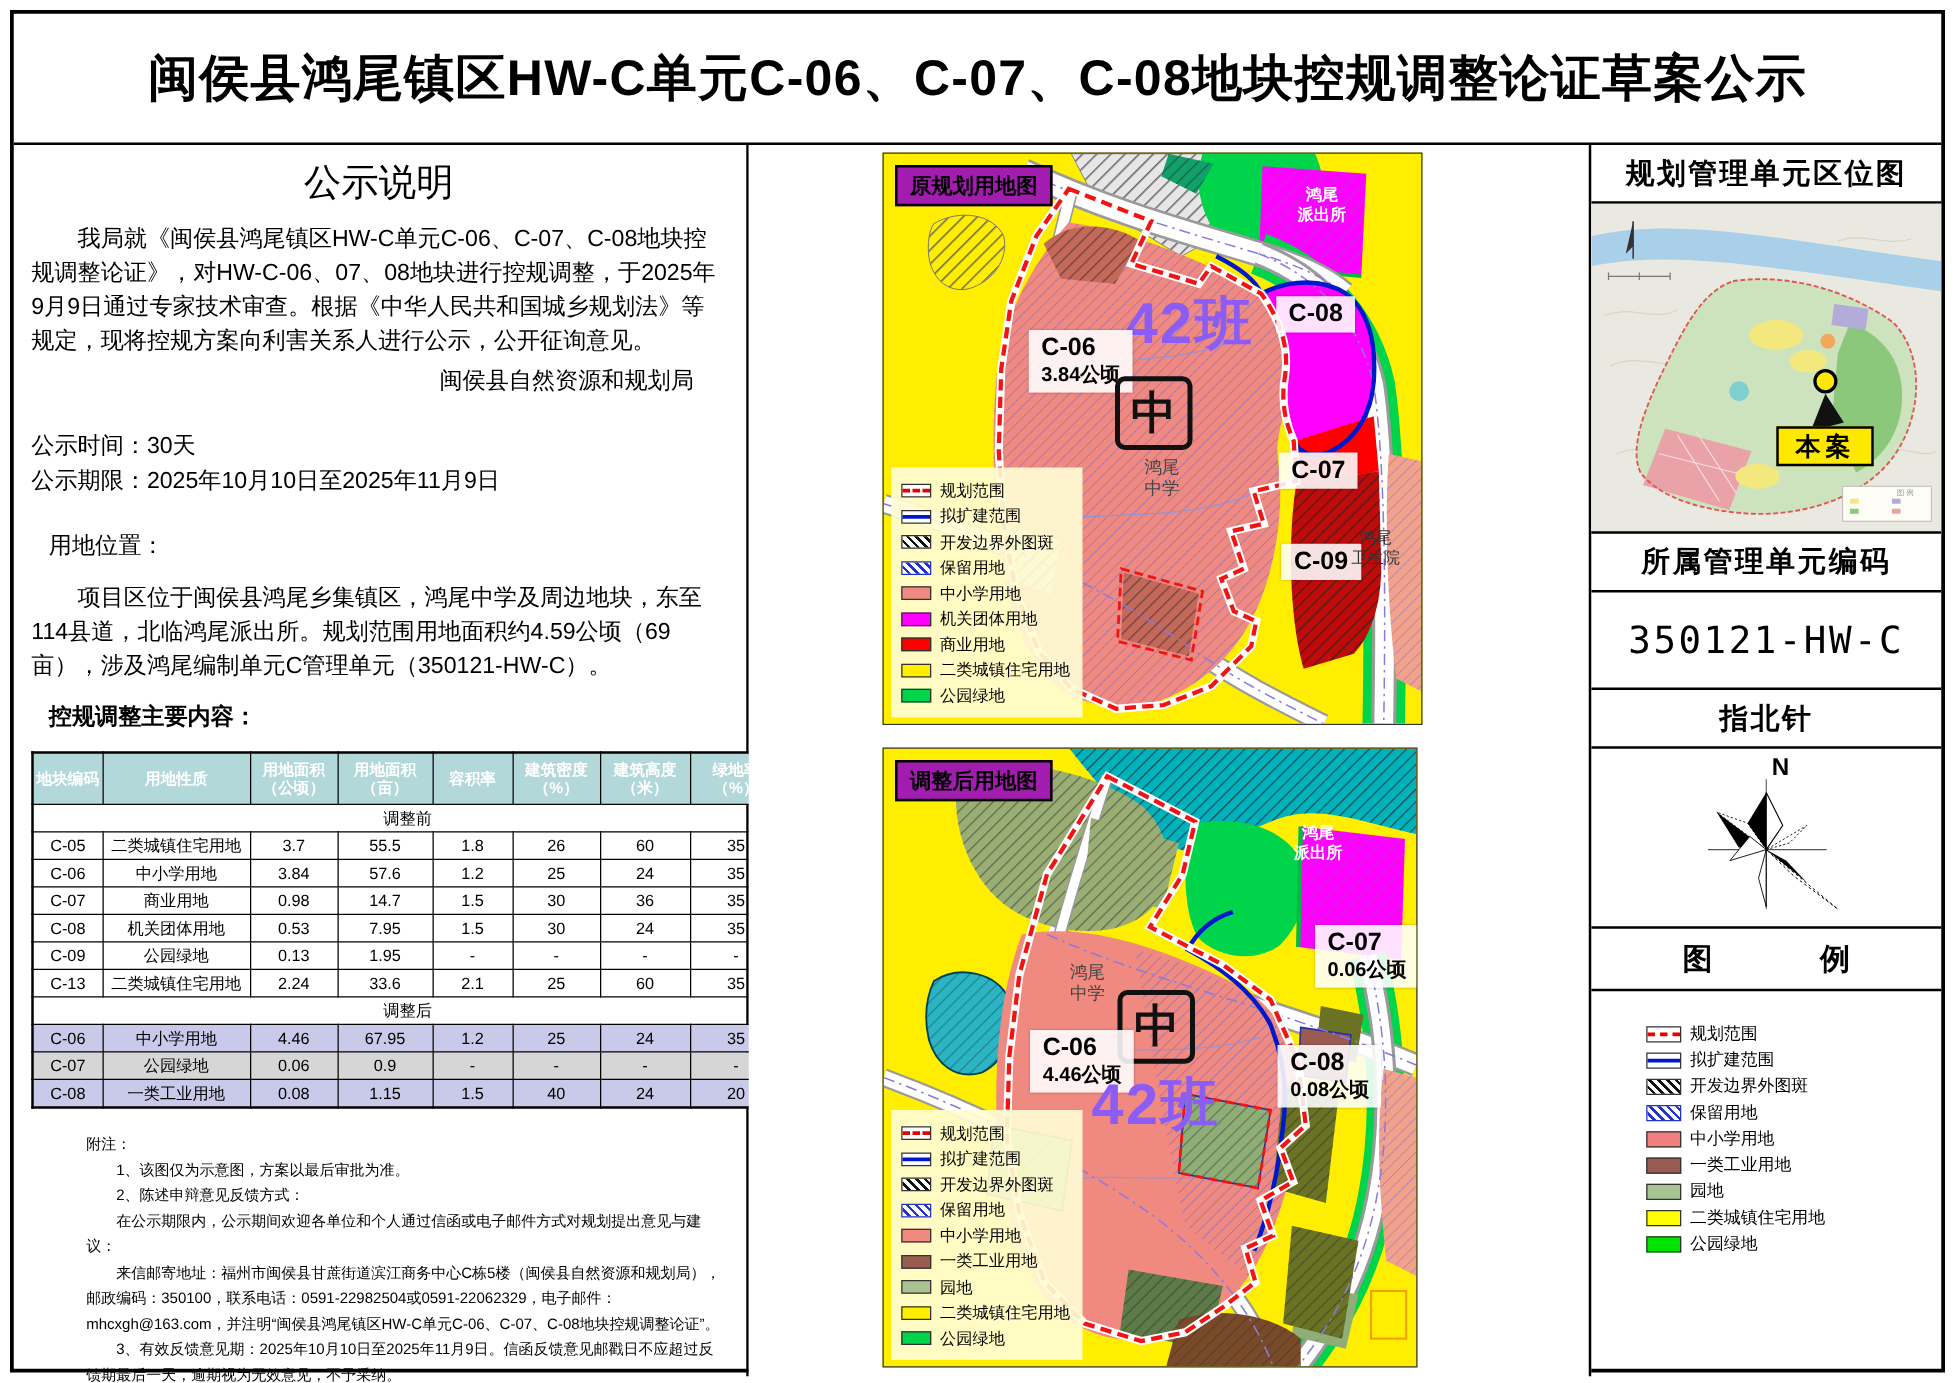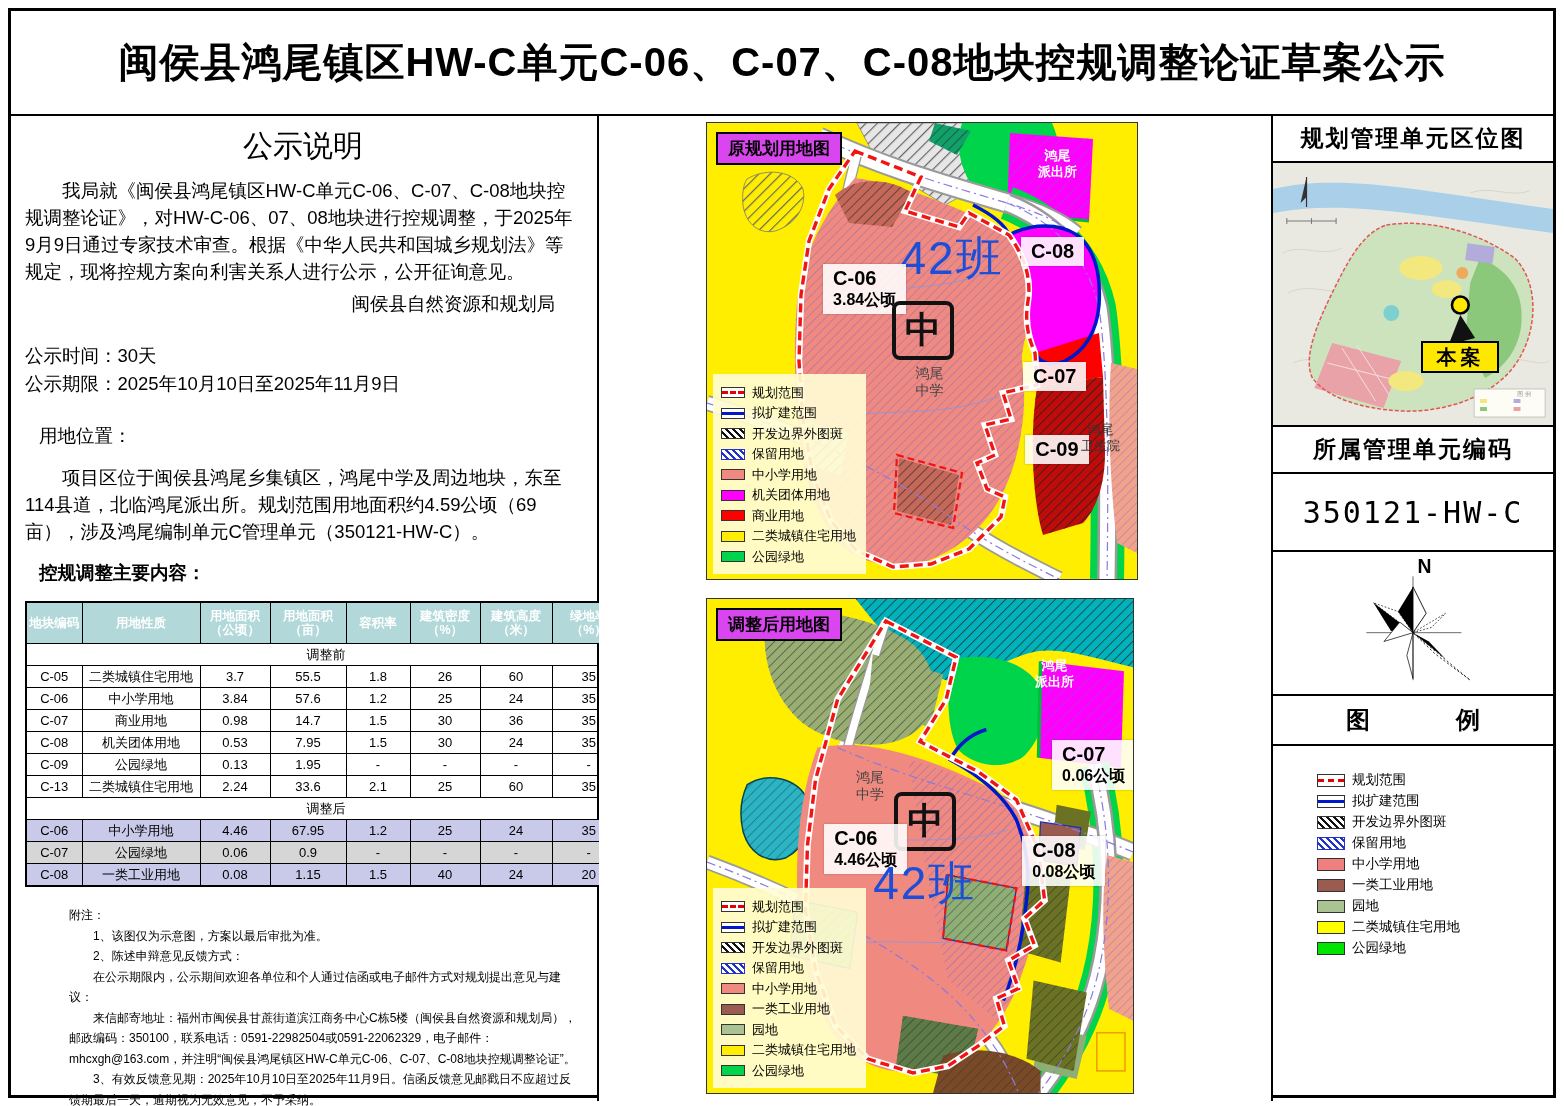--- a/index.html
+++ b/index.html
@@ -38,27 +38,27 @@
   
   .notes{margin-top:18px;}
   .notes p{font-size:12px;line-height:20.5px;margin:0;text-indent:2em;padding-left:44px;}
   .notes p.no-indent{text-indent:0;}
   
   .map-box{position:absolute;border:1px solid #333;background:#ffee00;overflow:hidden;}
   #map-before{left:107px;top:6px;width:430px;height:456px;}
   #map-after{left:107px;top:482px;width:426px;height:494px;}
   .map-box svg{position:absolute;left:0;top:0;width:100%;height:100%;}
   .mlabel{position:absolute;white-space:nowrap;}
-  .map-title{background:#d946ef;border:2px solid #000;font-size:17px;font-weight:700;
+  .map-title{background:#a21caf;border:2px solid #000;font-size:17px;font-weight:700;
              padding:3px 10px;}
   .code-box{background:rgba(255,255,255,.88);padding:3px 10px;text-align:center;
             box-shadow:0 0 2px rgba(0,0,0,.25);}
   .code-box .code{font-size:20px;font-weight:700;}
   .code-box .area{font-size:16px;font-weight:700;}
-  .big-class{font-size:46px;font-weight:400;color:#1d4ed8;letter-spacing:2px;}
+  .big-class{font-size:46px;font-weight:700;color:#8b5cf6;letter-spacing:2px;}
   .zhong-box{font-size:36px;font-weight:900;border:4px solid #111;border-radius:8px;
              padding:1px 9px;color:#111;}
   .school-name{font-size:14px;color:#444;text-align:center;line-height:17px;}
   .police-name{font-size:13px;font-weight:700;color:#fff;text-align:center;line-height:16px;}
   .hospital-name{font-size:13px;color:#333;text-align:center;line-height:16px;}
   
   .map-legend{position:absolute;background:rgba(255,252,210,.92);padding:7px 10px 6px 8px;}
   .lg-item{display:flex;align-items:center;margin:2.5px 0;}
   .lg-swatch{width:24px;height:11px;box-sizing:border-box;border:1.4px solid #333;
              background:#fff;margin-right:7px;flex:none;display:flex;align-items:center;}
@@ -605,20 +605,21 @@
             <rect x="244" y="244" width="7" height="4" fill="#e9a2a8"></rect>
           </g>
         </svg>
         <div class="case-label">本案</div>
         <div class="mini-legend-title">图 例</div>
       </div>
 
       <div class="rp-header">所属管理单元编码</div>
       <div class="rp-code-value">350121-HW-C</div>
 
+      <div class="rp-header">指北针</div>
       <div class="rp-compass">
         <svg width="150" height="132" viewBox="0 0 150 150">
           <line x1="75" y1="22" x2="75" y2="140" stroke="#555" stroke-width="1"></line>
           <line x1="22" y1="86" x2="130" y2="86" stroke="#555" stroke-width="1"></line>
           <text x="80" y="18" font-size="22" font-weight="bold" fill="#000" font-family="Liberation Sans, sans-serif">N</text>
           <polygon points="75,34 75,86 58,62" fill="#000"></polygon>
           <polygon points="75,34 75,86 90,64" fill="#fff" stroke="#000" stroke-width="1"></polygon>
           <polygon points="30,52 75,86 50,84" fill="#000"></polygon>
           <polygon points="30,52 75,86 58,62" fill="none" stroke="#000" stroke-width="0.8" stroke-dasharray="2 2"></polygon>
           <polygon points="75,86 42,96 60,74" fill="#fff" stroke="#000" stroke-width="0.8"></polygon>

